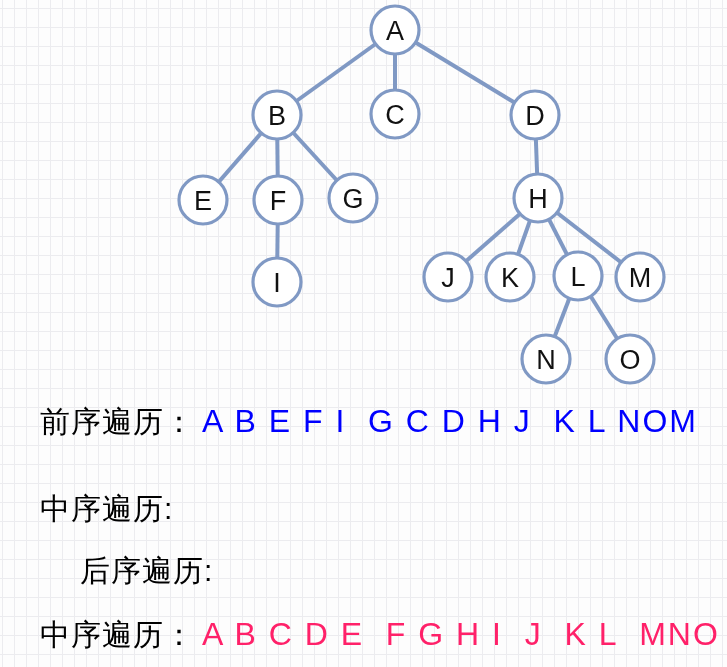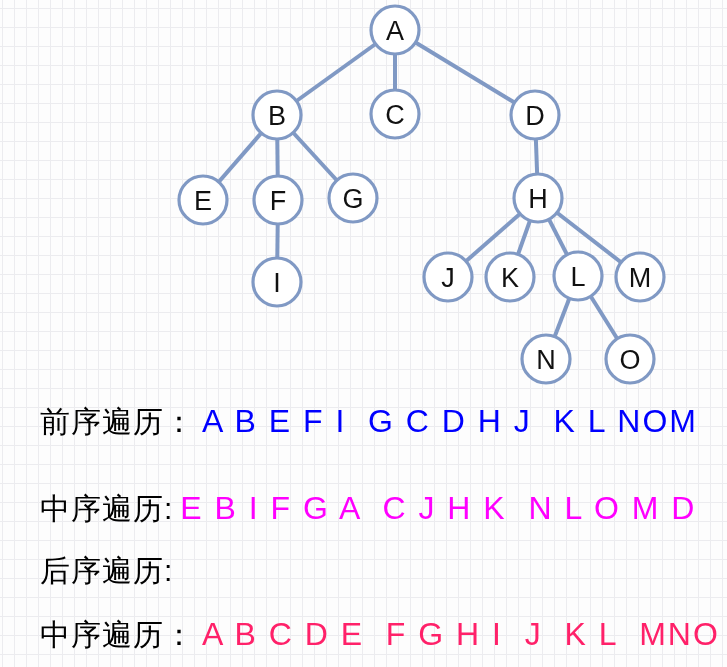--- a/index.html
+++ b/index.html
@@ -33,21 +33,21 @@
   }
   .trow {
     position: absolute;
     left: 40px;
     display: flex;
     align-items: baseline;
     white-space: pre;
   }
   .trow-0 { top: 402px; }
   .trow-1 { top: 477px; margin-top: 12px; }
-  .trow-2 { top: 551px; }
+  .trow-2 { top: 551px; padding-left: 40px; }
   .trow-3 { top: 615px; }
   .tlabel {
     font-size: 30px;
     color: #000000;
     letter-spacing: 1px;
   }
   .tseq {
     font-size: 32px;
     margin-left: 7px;
     letter-spacing: 2px;
@@ -138,21 +138,20 @@
 
   <div class="traversals">
 
     <div class="trow trow-0">
       <span class="tlabel">前序遍历：</span>
       <span class="tseq" style="color: rgb(0, 0, 255);">A B E F I  G C D H J  K L NOM</span>
     </div>
 
     <div class="trow trow-1">
       <span class="tlabel">中序遍历:</span>
-      <span class="tseq" style="color: rgb(255, 0, 255);">E B I F G A  C J H K  N L O M D</span>
     </div>
 
     <div class="trow trow-2">
       <span class="tlabel">后序遍历:</span>
     </div>
 
     <div class="trow trow-3">
       <span class="tlabel">中序遍历：</span>
       <span class="tseq" style="color: rgb(255, 33, 105);">A B C D E  F G H I  J  K L  MNO</span>
     </div>

